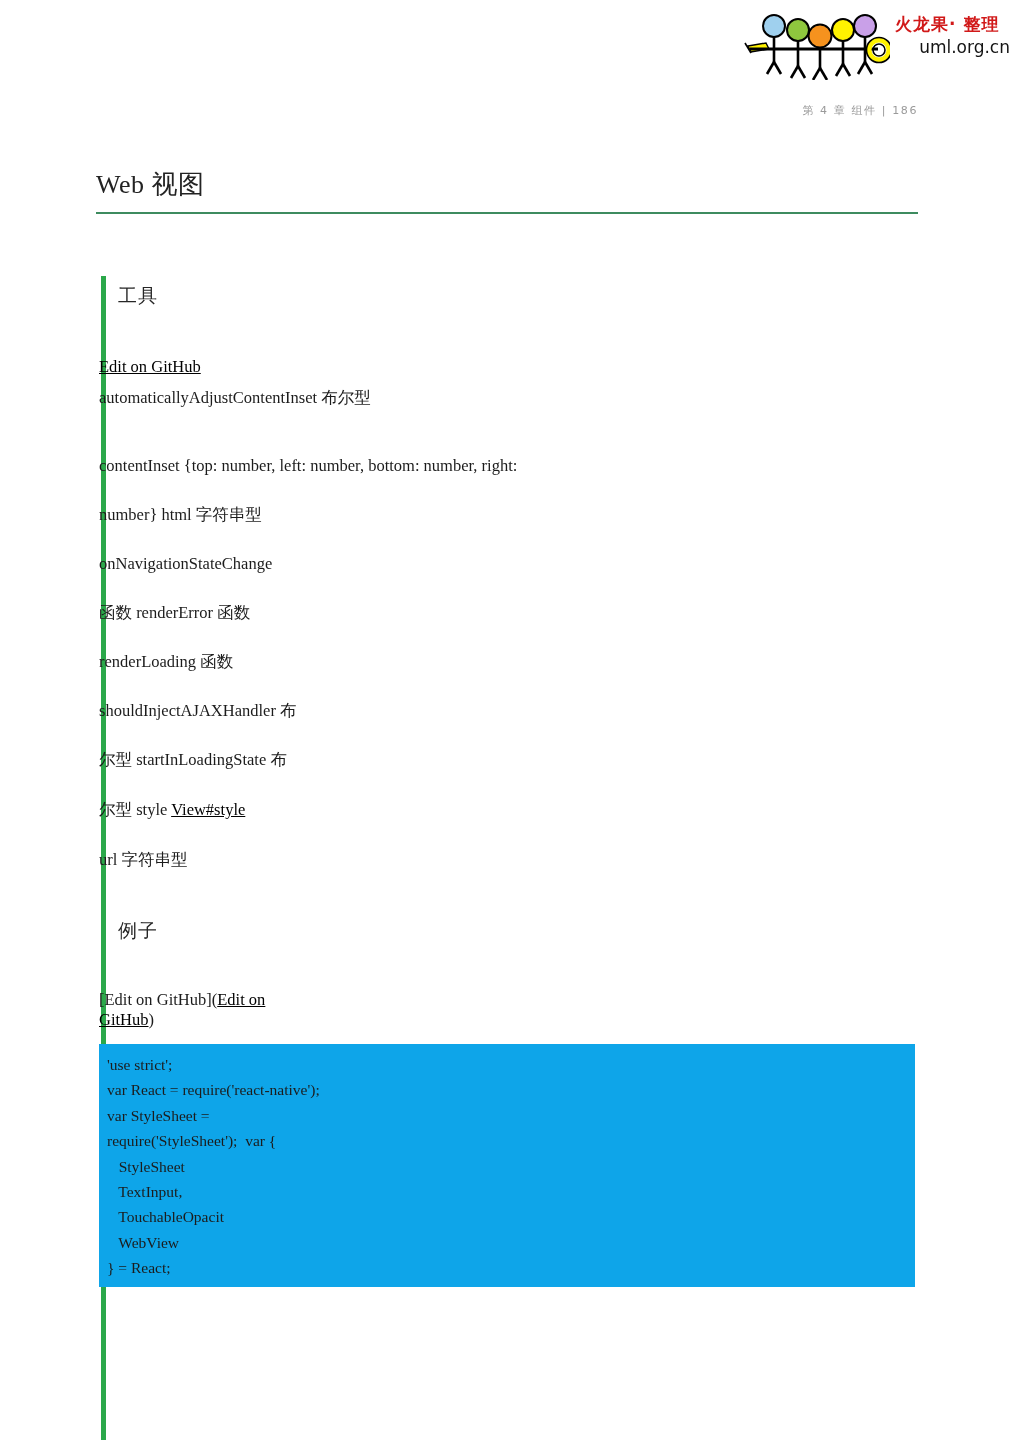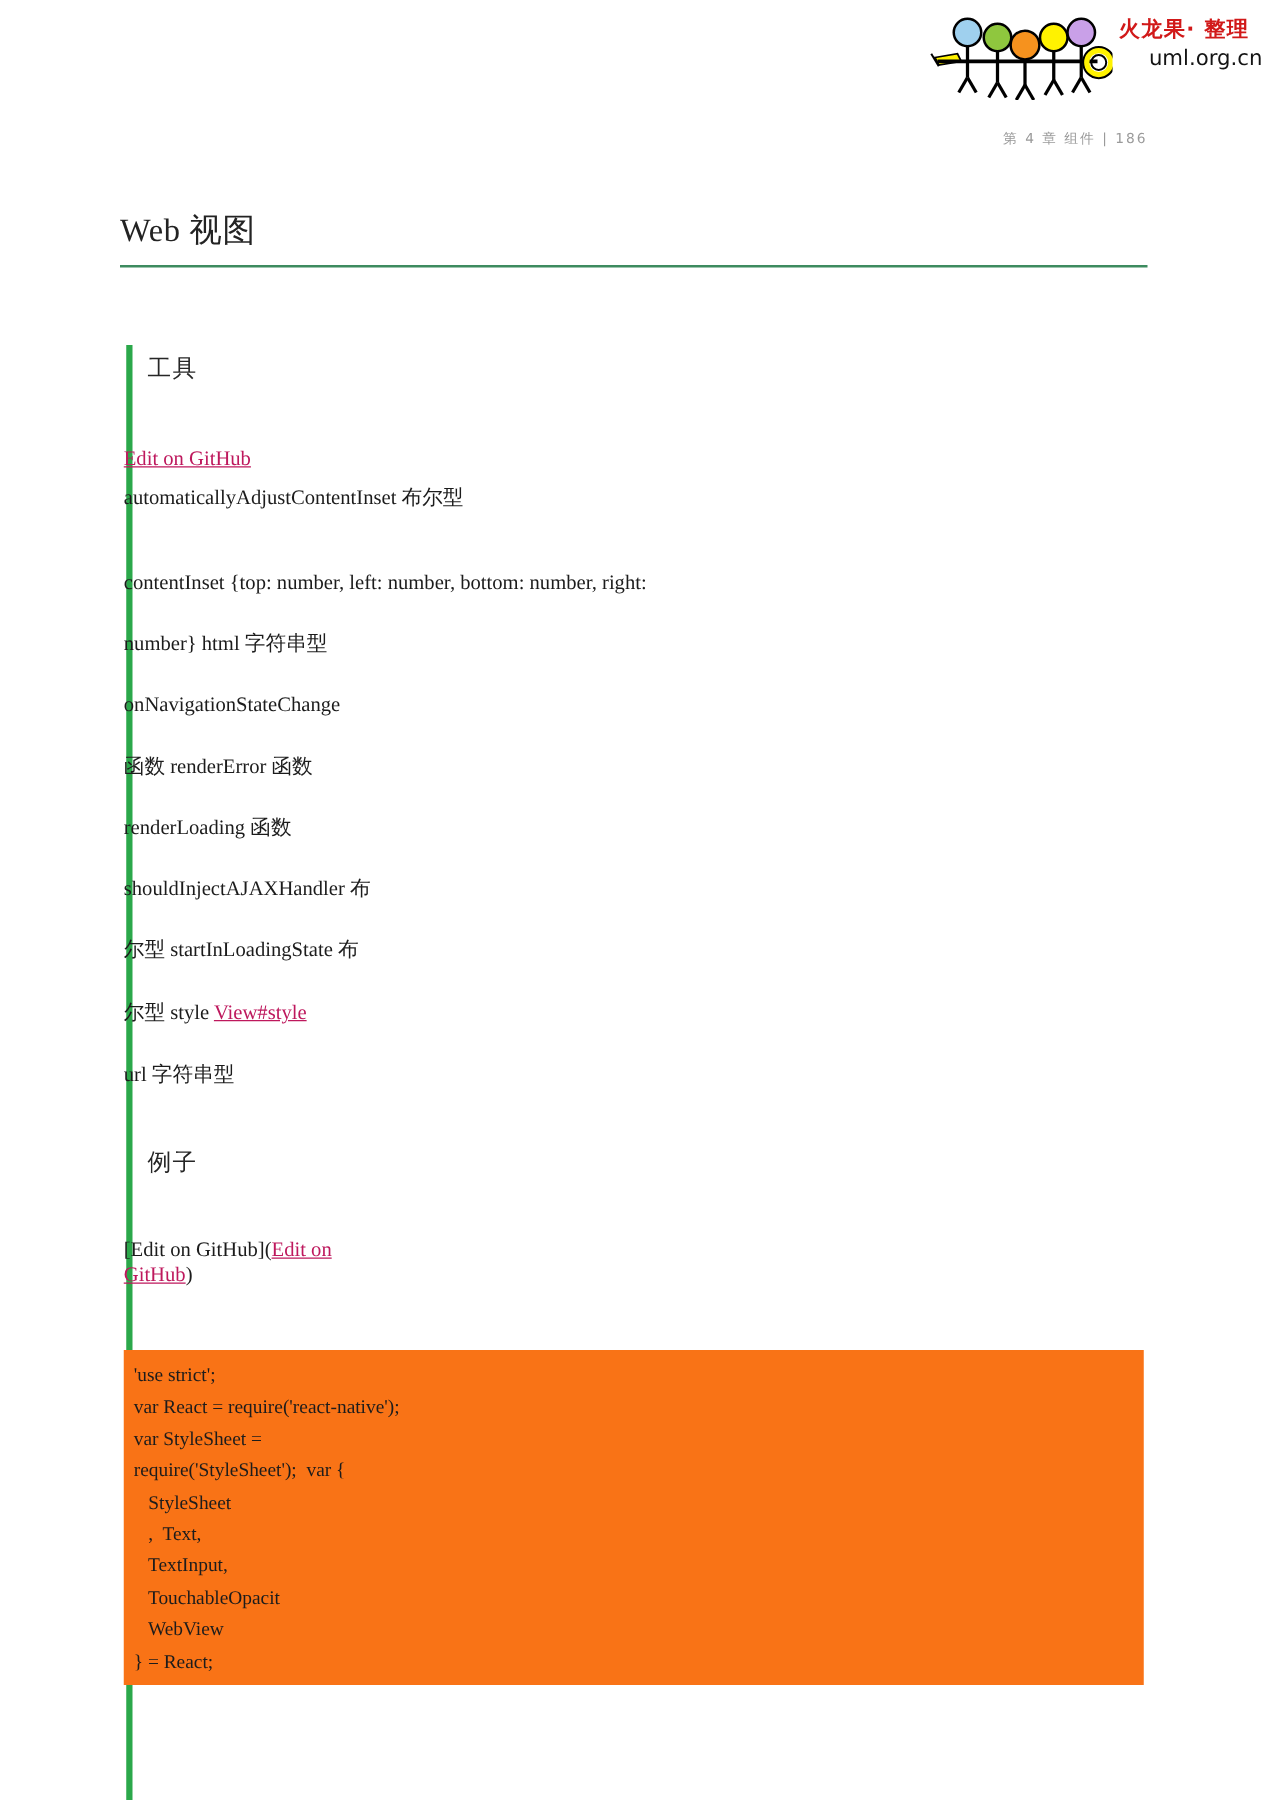--- a/index.html
+++ b/index.html
@@ -118,42 +118,42 @@
 
   .content-line {
     position: absolute;
     left: 99px;
     font-size: 16.5px;
     line-height: 23px;
     color: #1c1c1c;
     white-space: nowrap;
   }
   a.doclink {
-    color: #be185d;
+    color: #000000;
     text-decoration: underline;
   }
 
   
   #md-link-line {
     position: absolute;
     left: 99px;
     top: 990px;
     width: 215px;
     font-size: 16.5px;
     line-height: 20px;
     color: #1c1c1c;
   }
 
   
   #code-block {
     position: absolute;
     left: 99px;
-    top: 1080px;
+    top: 1044px;
     width: 816px;
-    background: #f97316;
+    background: #0ea5e9;
     padding: 8px 0 6px 0;
   }
   #code-block .code-line {
     font-size: 15.5px;
     line-height: 25.4px;
     color: #1c1c1c;
     padding-left: 8px;
     white-space: pre;
   }
 </style>
@@ -240,18 +240,17 @@
 <div id="md-link-line">
   <span>[Edit on GitHub](</span><a class="doclink" href="#">Edit on GitHub</a><span>)</span>
 </div>
 
 <div id="code-block">
   <div class="code-line">'use strict';</div>
   <div class="code-line">var React = require('react-native');</div>
   <div class="code-line">var StyleSheet =</div>
   <div class="code-line">require('StyleSheet');  var {</div>
   <div class="code-line">   StyleSheet</div>
-  <div class="code-line">   ,  Text,</div>
   <div class="code-line">   TextInput,</div>
   <div class="code-line">   TouchableOpacit</div>
   <div class="code-line">   WebView</div>
   <div class="code-line">} = React;</div>
 </div>
 
 </body></html>

